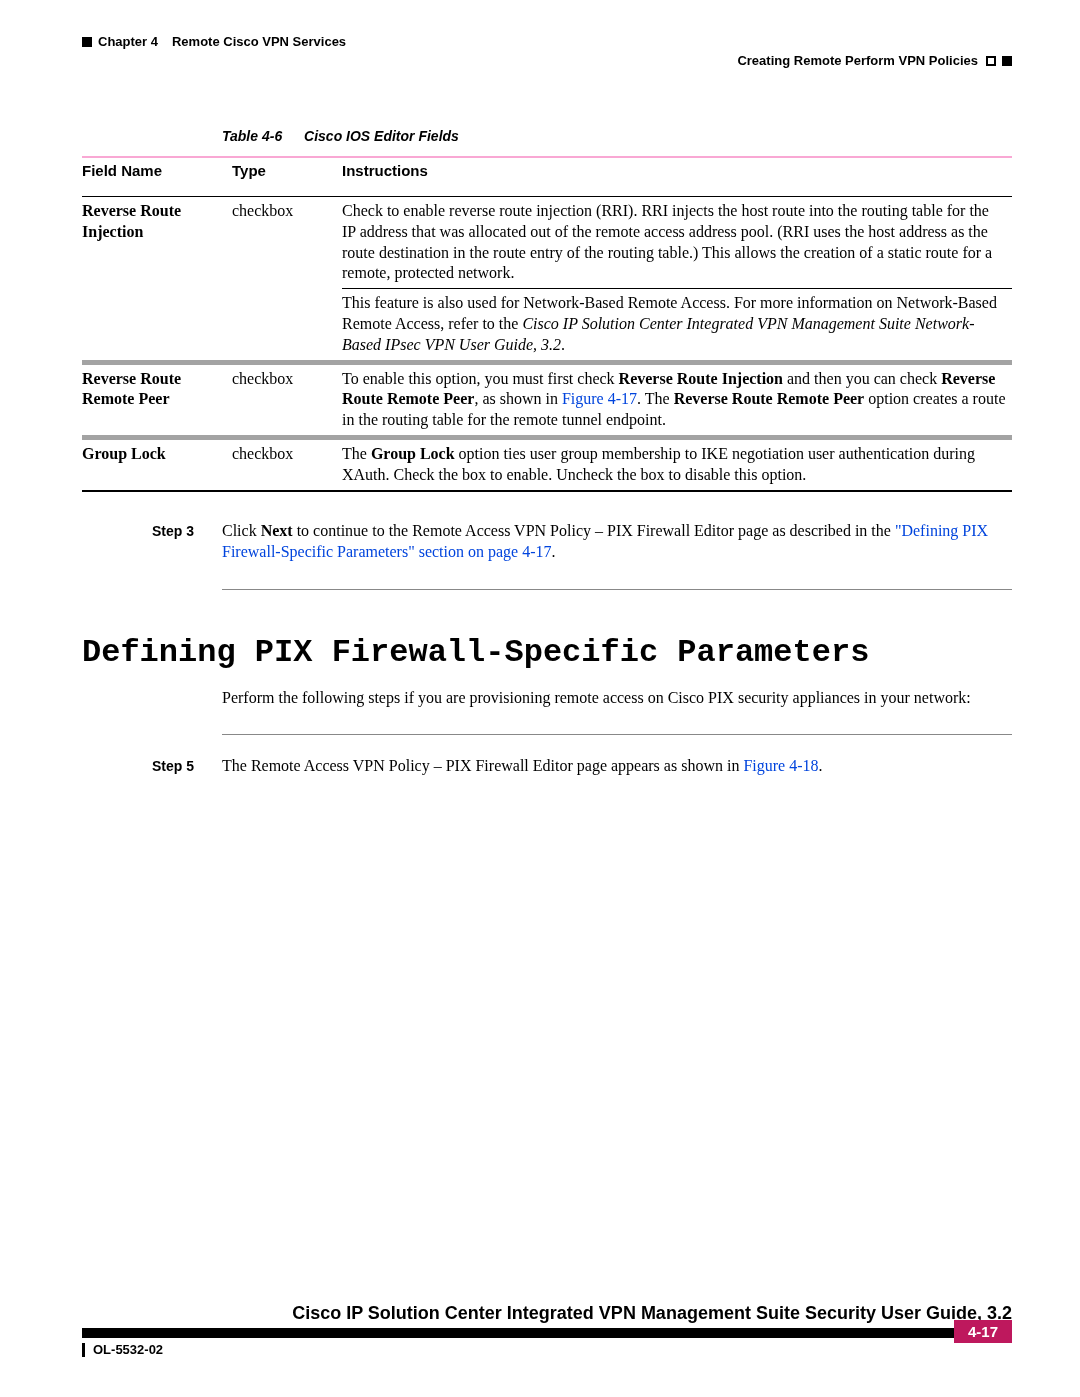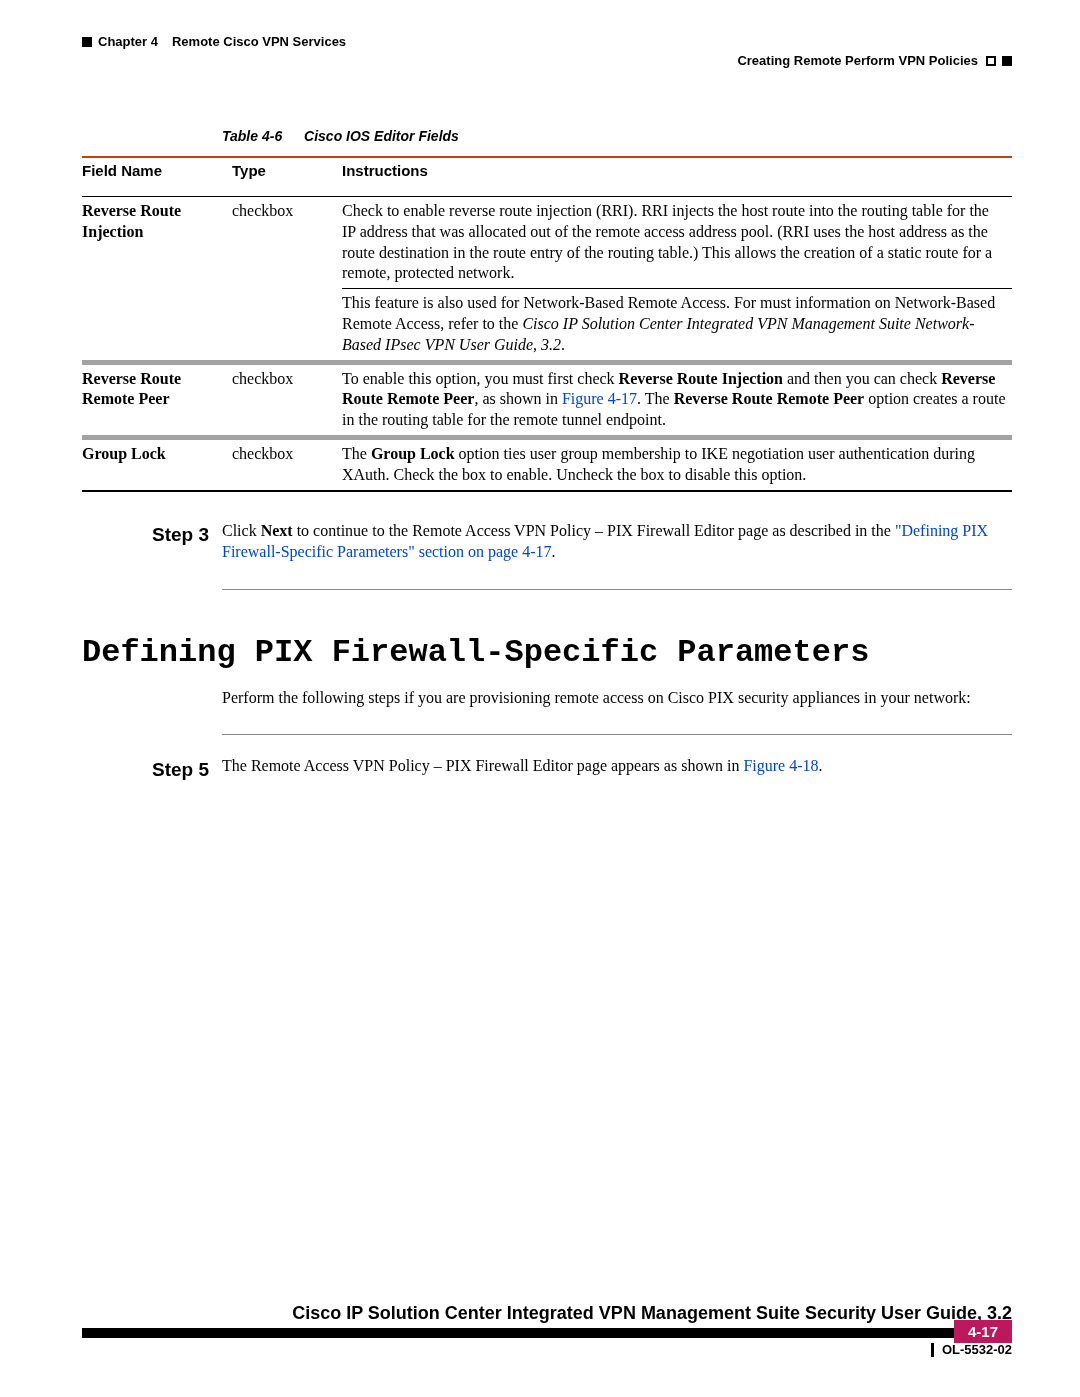--- a/index.html
+++ b/index.html
@@ -51,21 +51,21 @@
     width: 100%;
     border-collapse: collapse;
     font-size: 16px;
     margin-bottom: 28px;
   }
   table.fields thead th {
     text-align: left;
     font-family: Arial, Helvetica, sans-serif;
     font-weight: bold;
     font-size: 15px;
-    border-top: 2px solid #c2410c;
+    border-top: 2px solid #f9a8d4;
     border-bottom: 1.5px solid #000;
     padding: 4px 6px 17px 0;
   }
   table.fields tbody td {
     vertical-align: top;
     padding: 4px 6px 4px 0;
     font-size: 16px;
     line-height: 1.3;
   }
   table.fields tbody tr.toprow td { border-top: 5px solid #a3a3a3; }
@@ -79,21 +79,21 @@
   .step-block {
     display:flex;
     margin-left: 70px;
     font-size: 16px;
     line-height: 1.35;
     margin-bottom: 26px;
   }
   .step-label {
     font-family: Arial, Helvetica, sans-serif;
     font-weight: bold;
-    font-size: 19px;
+    font-size: 14px;
     width: 70px;
     flex-shrink:0;
     padding-top:2px;
   }
   .step-text { flex:1; }
   .hr-thin {
     border:none; border-top:1px solid #888;
     margin: 0 0 34px 140px;
   }
   .hr-thin2 {
@@ -127,21 +127,21 @@
   }
   .footer-bar {
     display:flex; align-items:center;
   }
   .footer-line {
     flex:1; height:10px; background:#000;
   }
   .footer-gap { width:6px; }
   .footer-sq { width:10px; height:10px; background:#000; }
   .footer-row2 {
-    display:flex; justify-content:flex-end; align-items:center;
+    display:flex; justify-content:flex-start; align-items:center;
     font-family: Arial, Helvetica, sans-serif;
     font-weight:bold;
     font-size:13px;
     margin-top:4px;
   }
   .footer-left { display:flex; align-items:center;}
   .footer-left .vbar {
     width:3px; height:14px; background:#000; margin-right:8px;
   }
   .page-num-box {
@@ -186,21 +186,21 @@
     <tbody>
       <tr>
         <td class="col-field" rowspan="2">Reverse Route Injection</td>
         <td class="col-type" rowspan="2">checkbox</td>
         <td class="col-instr">
           <span>Check to enable reverse route injection (RRI). RRI injects the host route into the routing table for the IP address that was allocated out of the remote access address pool. (RRI uses the host address as the route destination in the route entry of the routing table.) This allows the creation of a static route for a remote, protected network.</span>
         </td>
       </tr>
       <tr>
         <td class="col-instr" style="border-top:1px solid #000;">
-          <span>This feature is also used for Network-Based Remote Access. For must information on Network-Based Remote Access, refer to the </span><span class="italic">Cisco IP Solution Center Integrated VPN Management Suite Network-Based IPsec VPN User Guide, 3.2</span><span>.</span>
+          <span>This feature is also used for Network-Based Remote Access. For more information on Network-Based Remote Access, refer to the </span><span class="italic">Cisco IP Solution Center Integrated VPN Management Suite Network-Based IPsec VPN User Guide, 3.2</span><span>.</span>
         </td>
       </tr>
       <tr class="toprow">
         <td class="col-field">Reverse Route Remote Peer</td>
         <td class="col-type">checkbox</td>
         <td class="col-instr">
           <span>To enable this option, you must first check </span><span class="bold">Reverse Route Injection</span><span> and then you can check </span><span class="bold">Reverse Route Remote Peer</span><span>, as shown in </span><span class="link">Figure 4-17</span><span>. The </span><span class="bold">Reverse Route Remote Peer</span><span> option creates a route in the routing table for the remote tunnel endpoint.</span>
         </td>
       </tr>
       <tr class="toprow lastrow">

